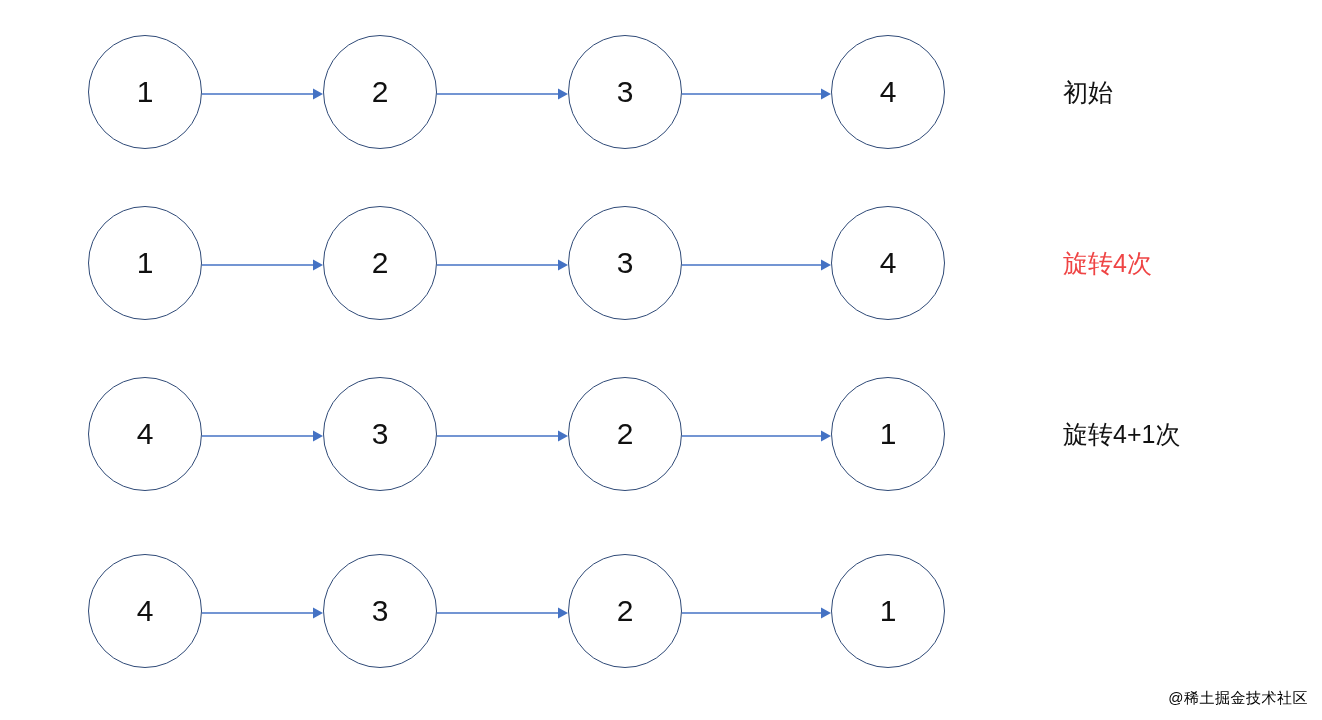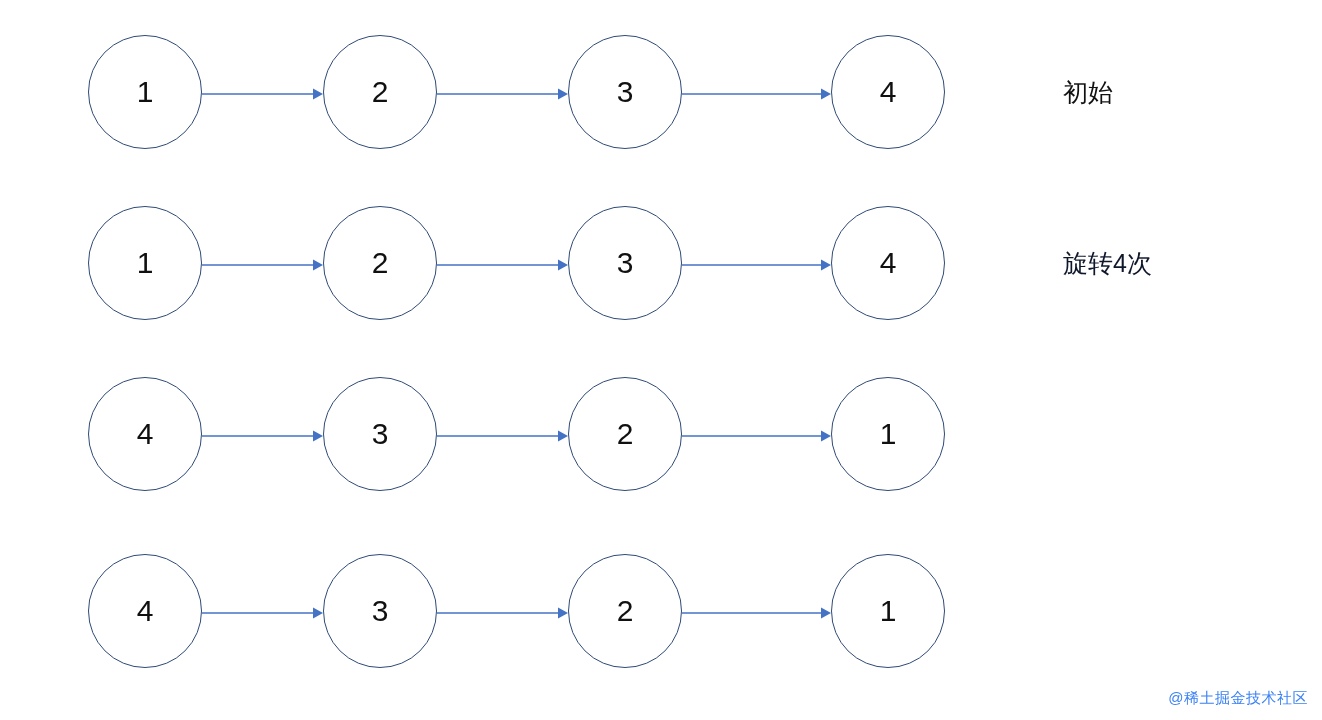--- a/index.html
+++ b/index.html
@@ -59,21 +59,21 @@
     white-space: nowrap;
     font-family: "Liberation Sans", "DejaVu Sans", sans-serif;
     user-select: none;
   }
 
   .watermark {
     position: absolute;
     right: 14px;
     bottom: 12px;
     font-size: 15px;
-    color: #3b82f6;
+    color: #000000;
     letter-spacing: 0.5px;
     white-space: nowrap;
     font-family: "Liberation Sans", "DejaVu Sans", sans-serif;
     user-select: none;
   }
 </style>
 </head>
 <body>
 
 <div id="canvas">
@@ -203,14 +203,15 @@
           <span class="node-label" style="color: rgb(16, 16, 16);">2</span>
         </div>
         <div class="node" style="left: 831px; top: 0px; border-color: rgb(47, 74, 119); background: rgb(255, 255, 255);">
           <span class="node-label" style="color: rgb(16, 16, 16);">1</span>
         </div>
       </div>
     </div>
 
   <div class="watermark">@稀土掘金技术社区</div>
 <div class="row-label" style="left: 1063px; top: 76px; color: rgb(17, 17, 17);">初始</div>
-    <div class="row-label" style="left: 1063px; top: 247px; color: #0f172a;">旋转4次</div>
+    <div class="row-label" style="left: 1063px; top: 247px; color: #ef4444;">旋转4次</div>
+    <div class="row-label" style="left: 1063px; top: 418px; color: rgb(17, 17, 17);">旋转4+1次</div>
   </div>
 
 </body></html>

